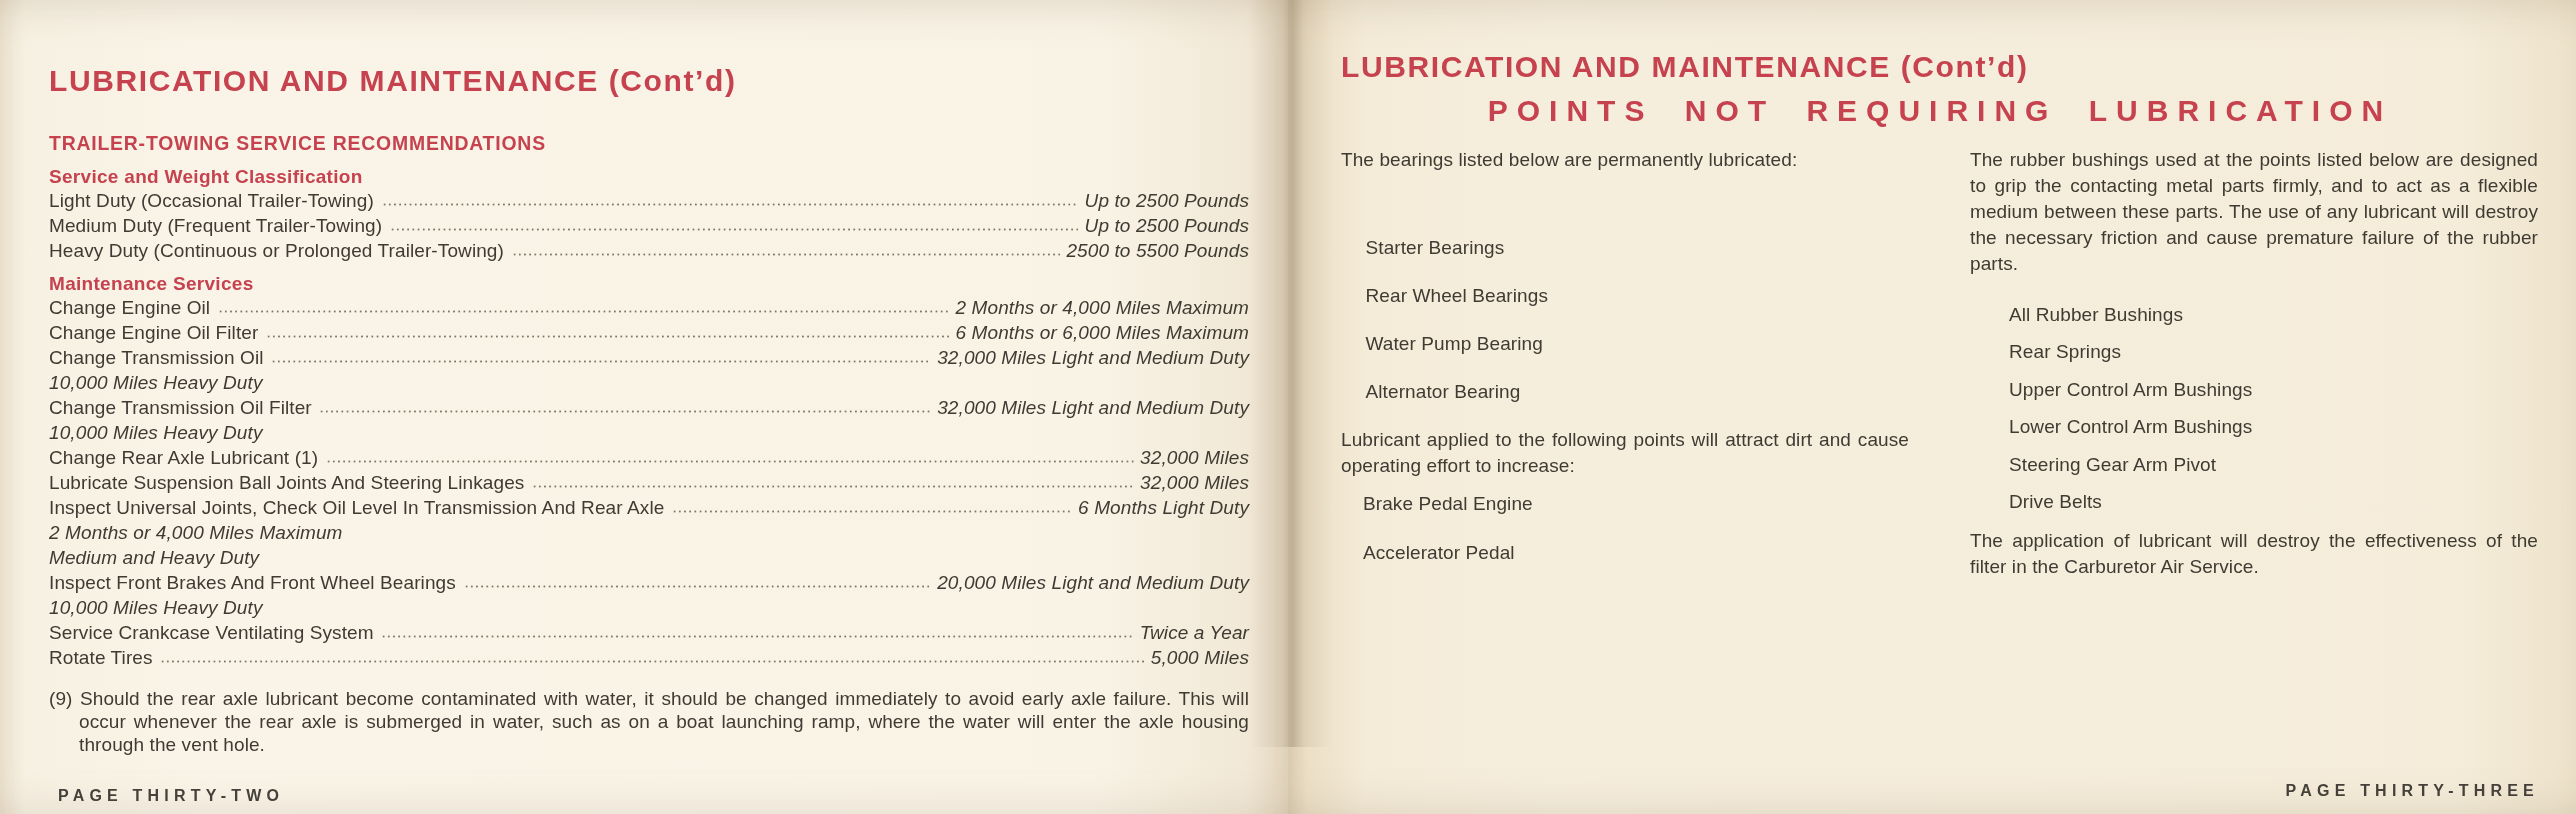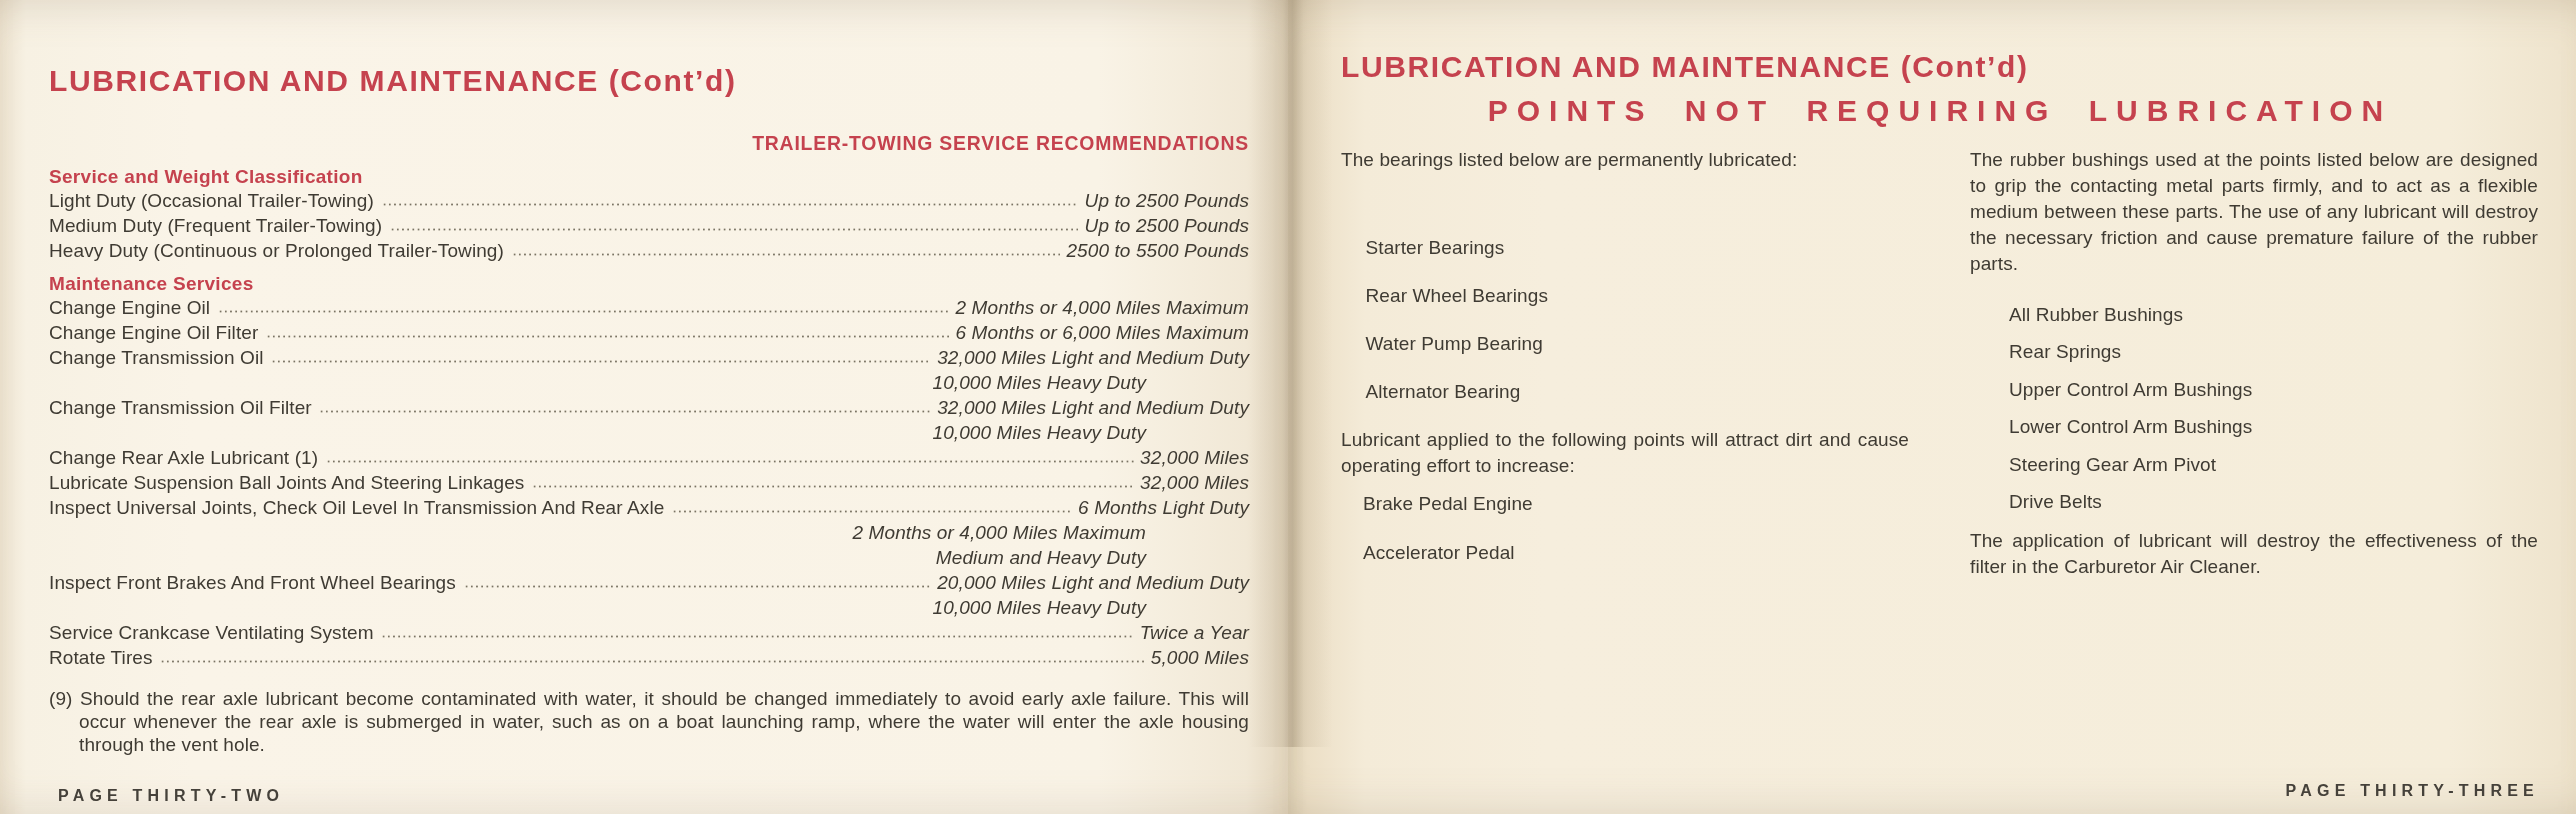--- a/index.html
+++ b/index.html
@@ -33,21 +33,21 @@
   }
 
   h1.title {
     font-size:30px; line-height:35px; font-weight:bold;
     letter-spacing:1.6px; color:#c5424e; white-space:nowrap;
   }
   .page-left h1.title  { margin-bottom:34px; }
   .page-right h1.title { margin-bottom:9px; }
 
   .subtitle-left {
-    text-align:right; font-size:19.4px; line-height:23px; font-weight:bold;
+    text-align:left; font-size:19.4px; line-height:23px; font-weight:bold;
     letter-spacing:0.8px; color:#c5424e; margin-bottom:10.3px;
   }
   .subtitle-right {
     text-align:center; font-size:30px; line-height:36px; font-weight:bold;
     letter-spacing:9px; word-spacing:14px; color:#c5424e; margin-bottom:18px;
     white-space:nowrap;
   }
 
   .sec-heading {
     font-size:19px; line-height:23px; font-weight:bold;
@@ -60,21 +60,21 @@
     font-size:19px; line-height:25px; letter-spacing:0.1px;
   }
   .row .lbl { white-space:nowrap; }
   .row .leader {
     flex:1 1 auto; min-width:17px; height:6.5px; align-self:flex-end;
     margin:0 6.5px 5.2px 7.7px;
     background-image:radial-gradient(circle, #7a7363 1px, rgba(0,0,0,0) 1.2px);
     background-size:5.2px 5.2px; background-position:0 50%; background-repeat:repeat-x;
   }
   .row .val { white-space:nowrap;font-style:italic; }
-  .row.cont { justify-content:flex-end; padding-right:103px; }
+  .row.cont { justify-content:flex-start; padding-right:103px; }
 
   .footnote {
     margin-top:17px; font-size:19px; line-height:23px;
     padding-left:30px; text-indent:-30px; text-align:justify; letter-spacing:0.1px;
   }
 
   .page-footer {
     position:absolute; font-size:16px; font-weight:bold;
     letter-spacing:5.2px; color:#45413a; white-space:nowrap;
   }
@@ -233,21 +233,21 @@
       <div class="col col2">
         <p class="para para-1">The rubber bushings used at the points listed below are designed to grip the contacting metal parts firmly, and to act as a flexible medium between these parts. The use of any lubricant will destroy the necessary friction and cause premature failure of the rubber parts.</p>
         <ul class="plist plist-1">
           <li>All Rubber Bushings</li>
           <li>Rear Springs</li>
           <li>Upper Control Arm Bushings</li>
           <li>Lower Control Arm Bushings</li>
           <li>Steering Gear Arm Pivot</li>
           <li>Drive Belts</li>
         </ul>
-        <p class="para para-2">The application of lubricant will destroy the effectiveness of the filter in the Carburetor Air Cleaner.</p>
+        <p class="para para-2">The application of lubricant will destroy the effectiveness of the filter in the Carburetor Air Service.</p>
       </div>
 
     </div>
 
     <div class="page-footer">PAGE THIRTY-THREE</div>
   </section>
 
   <div class="gutter"></div>
 </div>
 

